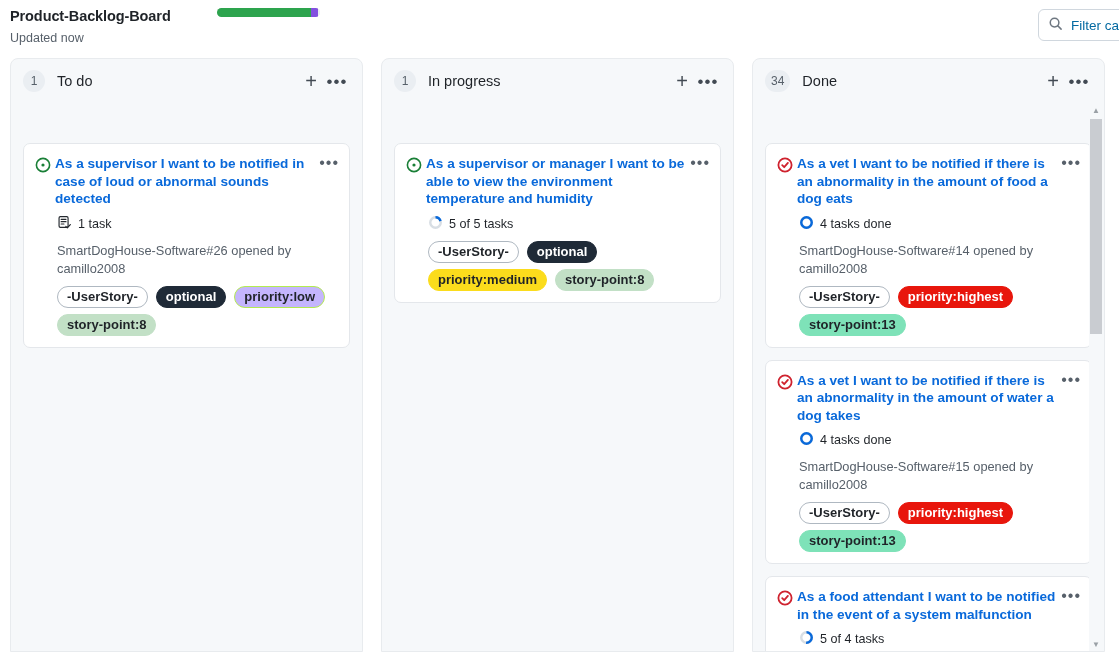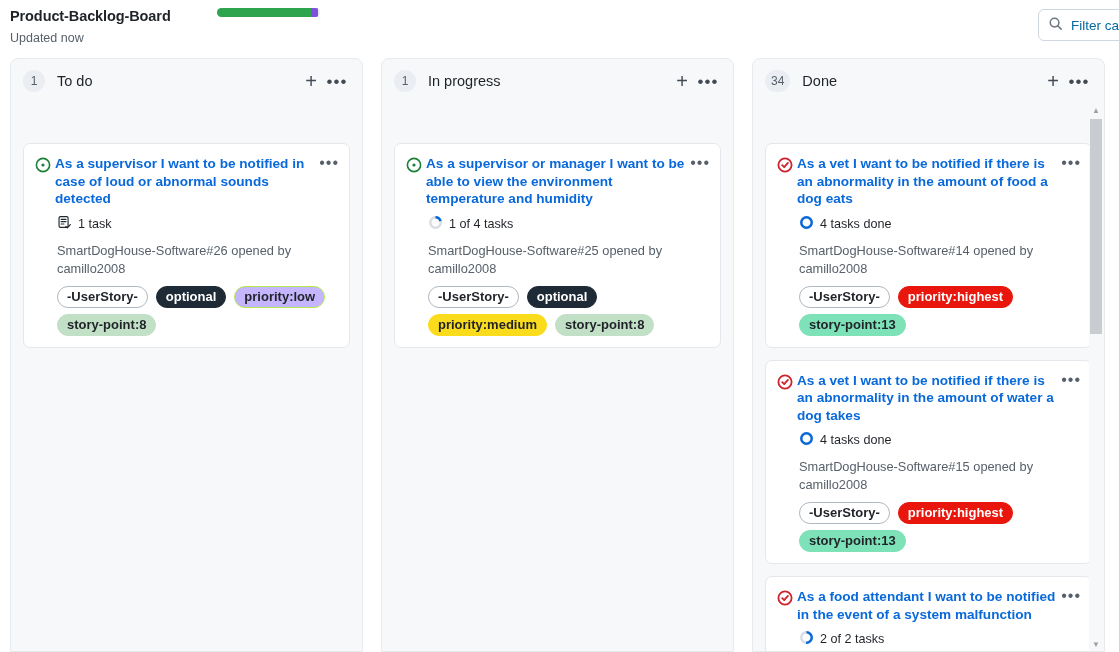--- a/index.html
+++ b/index.html
@@ -295,23 +295,22 @@
                 <circle cx="8" cy="8" r="1.6" fill="#1a7f37" stroke="none"></circle>
               </svg></span>
             <span class="card-title">As a supervisor or manager I want to be able to view the environment temperature and humidity</span>
             <span class="card-dots">•••</span>
           </div>
           <div class="tasks-row">
             <span><svg width="15" height="15" viewBox="0 0 16 16">
                 <circle cx="8" cy="8" r="5.6" fill="none" stroke="#d8dee4" stroke-width="2.6"></circle>
                 <circle cx="8" cy="8" r="5.6" fill="none" stroke="#0969da" stroke-width="2.6" stroke-dasharray="7.037167544041137 28.148670176164547" transform="rotate(-90 8 8)"></circle>
               </svg></span>
-            <span>1 of 4 tasks</span>
-          </div>
-          <div class="meta">SmartDogHouse-Software#25 opened by camillo2008</div>
+            <span>5 of 5 tasks</span>
+          </div>
           <div class="labels">
             <span class="label" style="background:#ffffff;color:#1f2328;border-color:#afb8c1">-UserStory-</span>
             <span class="label" style="background:#1f2a37;color:#ffffff;border-color:#1f2a37">optional</span>
             <span class="label" style="background:#fbdc1c;color:#1f2328;border-color:#fbdc1c">priority:medium</span>
             <span class="label" style="background:#c2e0c6;color:#1f2328;border-color:#c2e0c6">story-point:8</span>
           </div>
         </div>
       </div>
     </div>
     <div class="column">
@@ -379,21 +378,21 @@
                 <path d="M5.2 8.2 L7.2 10.2 L10.9 5.9" stroke-linecap="round" stroke-linejoin="round"></path>
               </svg></span>
             <span class="card-title">As a food attendant I want to be notified in the event of a system malfunction</span>
             <span class="card-dots">•••</span>
           </div>
           <div class="tasks-row">
             <span><svg width="15" height="15" viewBox="0 0 16 16">
                 <circle cx="8" cy="8" r="5.6" fill="none" stroke="#d8dee4" stroke-width="2.6"></circle>
                 <circle cx="8" cy="8" r="5.6" fill="none" stroke="#0969da" stroke-width="2.6" stroke-dasharray="17.59291886010284 17.59291886010284" transform="rotate(-90 8 8)"></circle>
               </svg></span>
-            <span>2 of 2 tasks</span>
+            <span>5 of 4 tasks</span>
           </div>
         </div>
       </div>
       <div class="scrollbar">
         <div class="sb-arrow">▲</div>
         <div class="sb-thumb"></div>
         <div class="sb-arrow-down">▼</div>
       </div>
     </div>
   </div>

